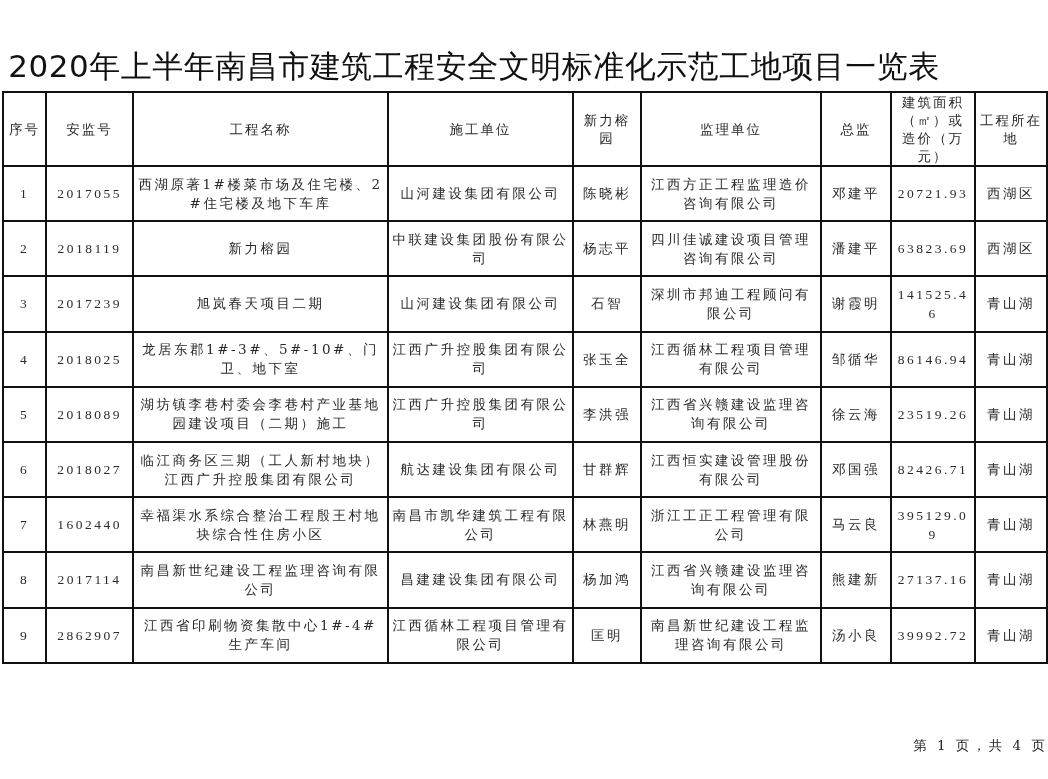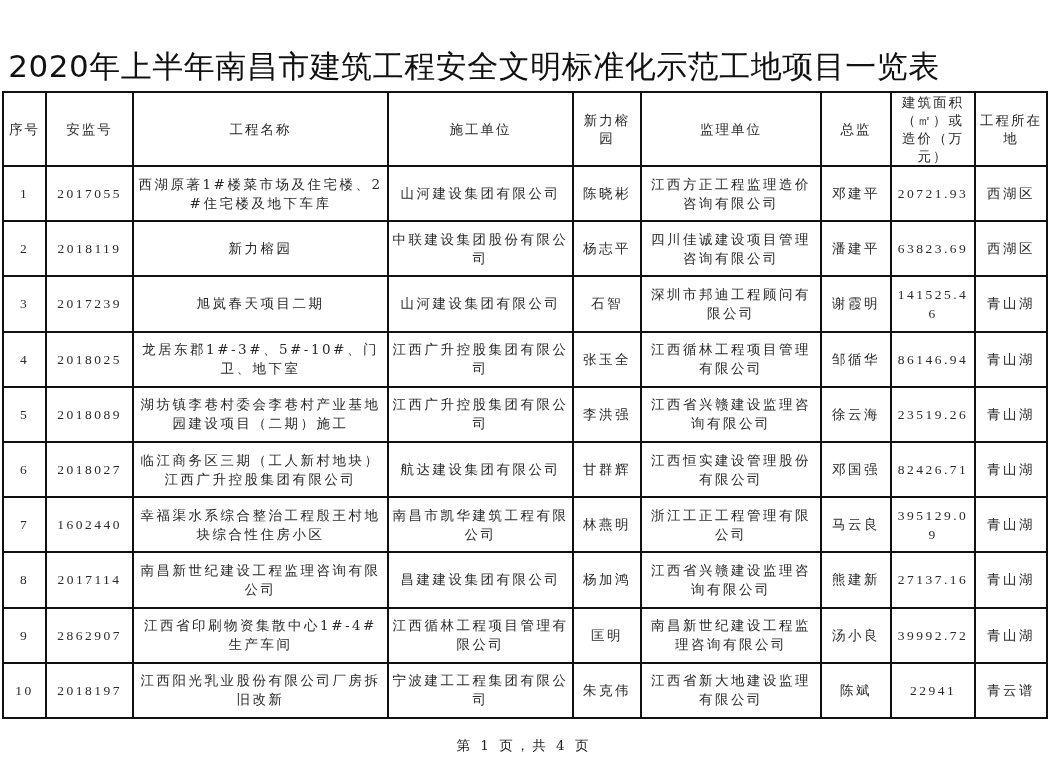--- a/index.html
+++ b/index.html
@@ -65,21 +65,21 @@
     td.idx {
       font-family: "Liberation Serif", "DejaVu Serif", serif;
       font-size: 14.5px;
       letter-spacing: 0;
     }
     .footer {
       position: absolute;
       left: 0;
       top: 737px;
       width: 1048px;
-      text-align: center;
+      text-align: right;
       font-size: 13.5px;
       letter-spacing: 3px;
       color: #222;
     }
   </style>
 </head>
 <body>
 
 <h1 class="doc-title">2020年上半年南昌市建筑工程安全文明标准化示范工地项目一览表</h1>
 
@@ -201,27 +201,16 @@
         <td class="idx">9</td>
         <td class="num">2862907</td>
         <td>江西省印刷物资集散中心1#-4#生产车间</td>
         <td>江西循林工程项目管理有限公司</td>
         <td>匡明</td>
         <td>南昌新世纪建设工程监理咨询有限公司</td>
         <td>汤小良</td>
         <td class="num">39992.72</td>
         <td>青山湖</td>
       </tr>
-      <tr>
-        <td class="idx">10</td>
-        <td class="num">2018197</td>
-        <td>江西阳光乳业股份有限公司厂房拆旧改新</td>
-        <td>宁波建工工程集团有限公司</td>
-        <td>朱克伟</td>
-        <td>江西省新大地建设监理有限公司</td>
-        <td>陈斌</td>
-        <td class="num">22941</td>
-        <td>青云谱</td>
-      </tr>
     </tbody>
 </table>
 
 <div class="footer">第 1 页，共 4 页</div>
 
 </body></html>

